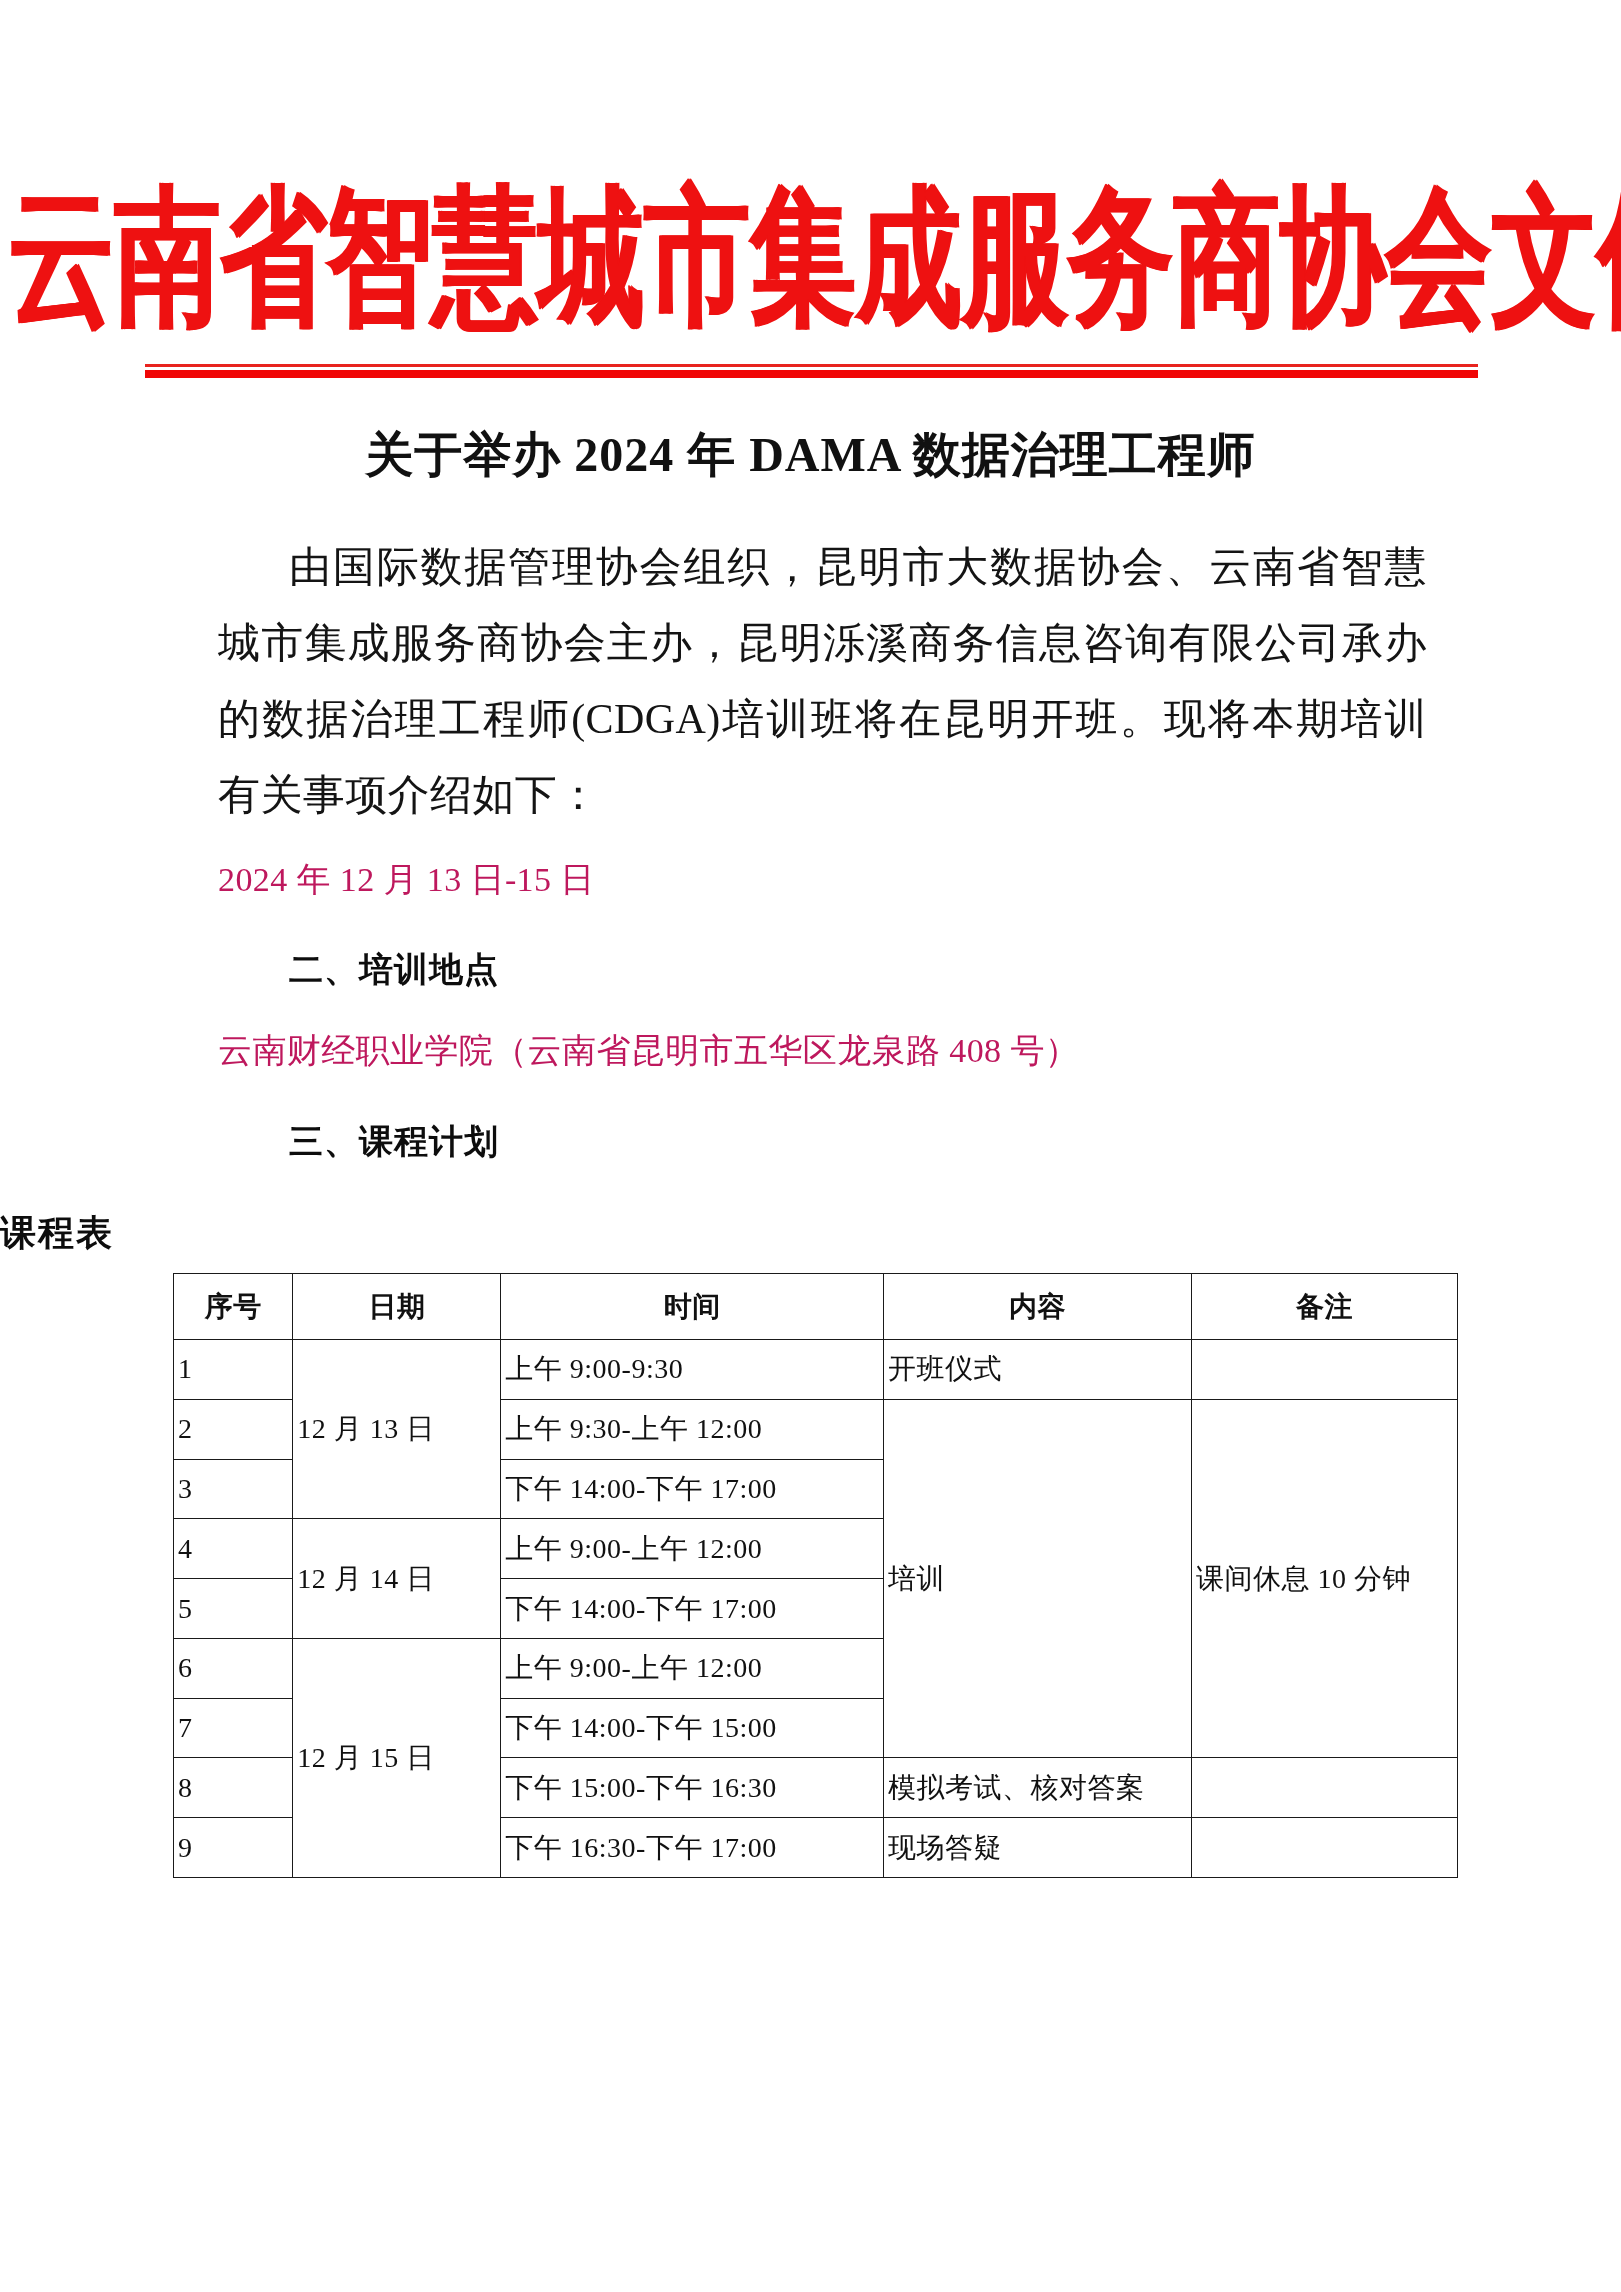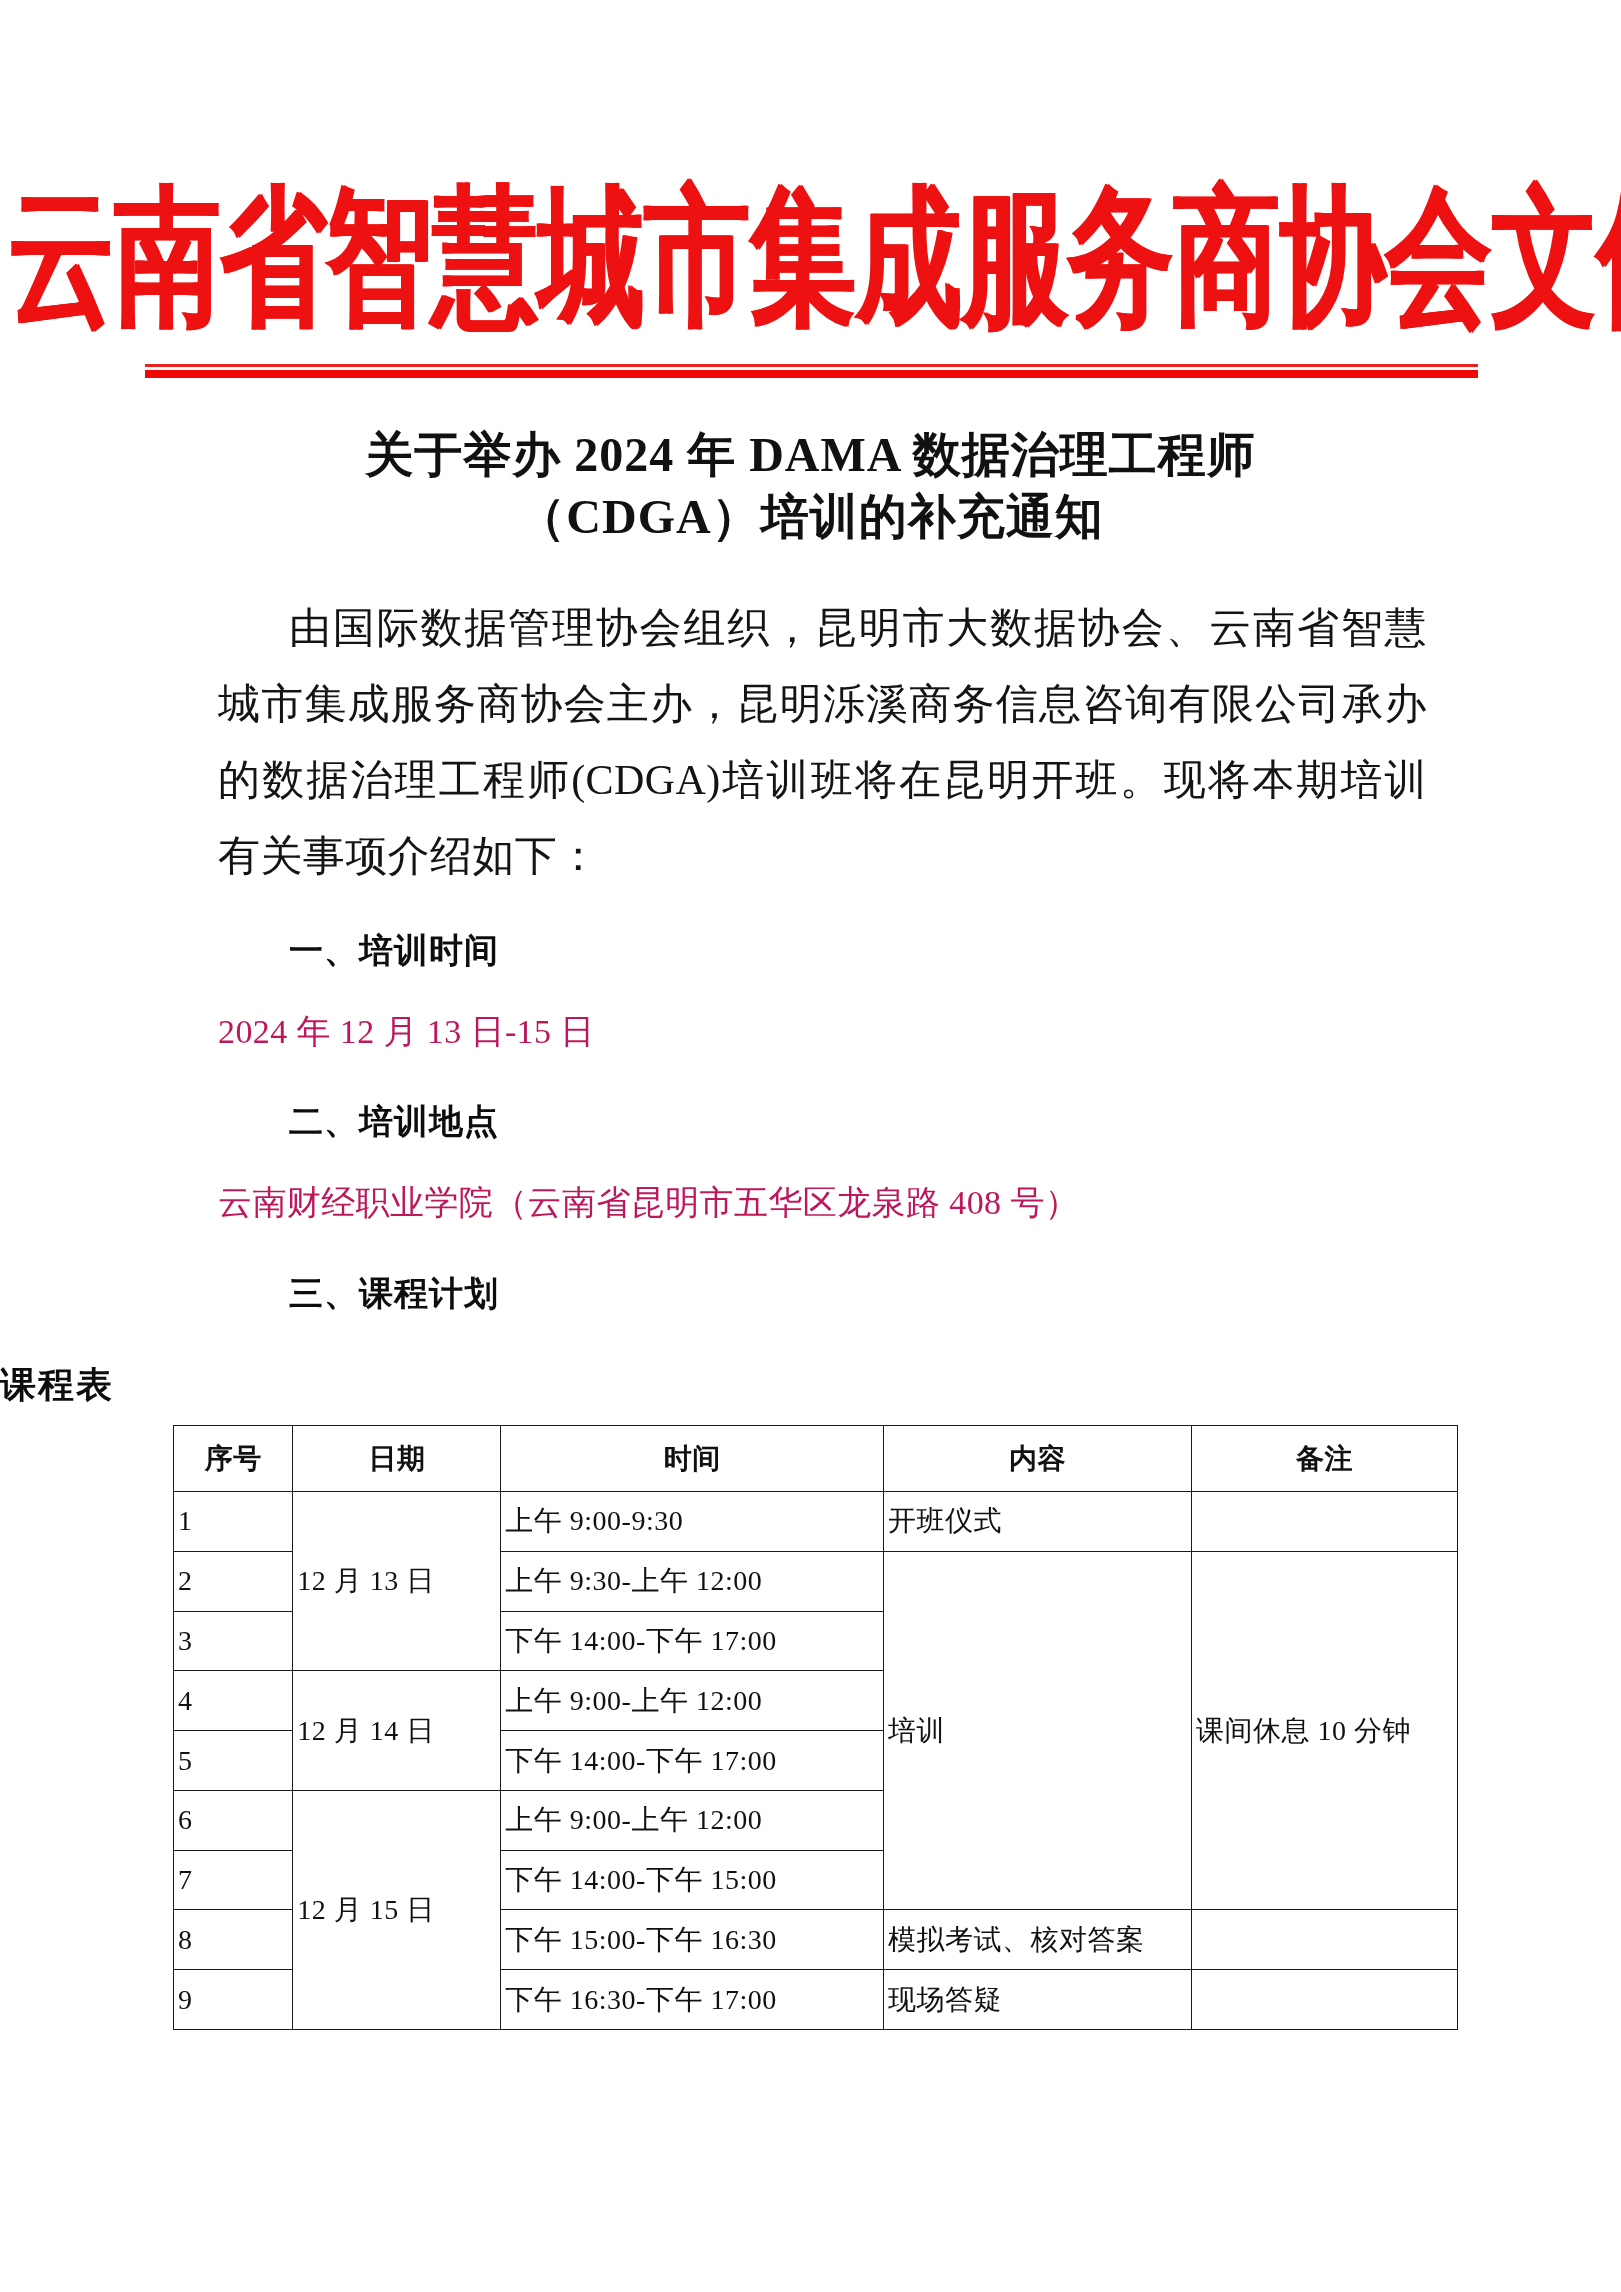--- a/index.html
+++ b/index.html
@@ -154,28 +154,26 @@
   </div>
 
   <div class="rule-wrap">
     <div class="rule-thin"></div>
     <div class="rule-gap"></div>
     <div class="rule-thick"></div>
   </div>
 
   <div class="doc-title">
     <span class="line">关于举办 2024 年 DAMA 数据治理工程师</span>
-    <span class="line">（CDGA）培训的补充通知</span>
   </div>
 
   <div class="body-area">
 
     <p class="para">由国际数据管理协会组织，昆明市大数据协会、云南省智慧城市集成服务商协会主办，昆明泺溪商务信息咨询有限公司承办的数据治理工程师(CDGA)培训班将在昆明开班。现将本期培训有关事项介绍如下：</p>
 
-    <div class="section-head">一、培训时间</div>
     <div class="section-body">2024 年 12 月 13 日-15 日</div>
 
     <div class="section-head">二、培训地点</div>
     <div class="section-body">云南财经职业学院（云南省昆明市五华区龙泉路 408 号）</div>
 
     <div class="section-head">三、课程计划</div>
   </div>
 
   <div class="table-caption">课程表</div>
 

